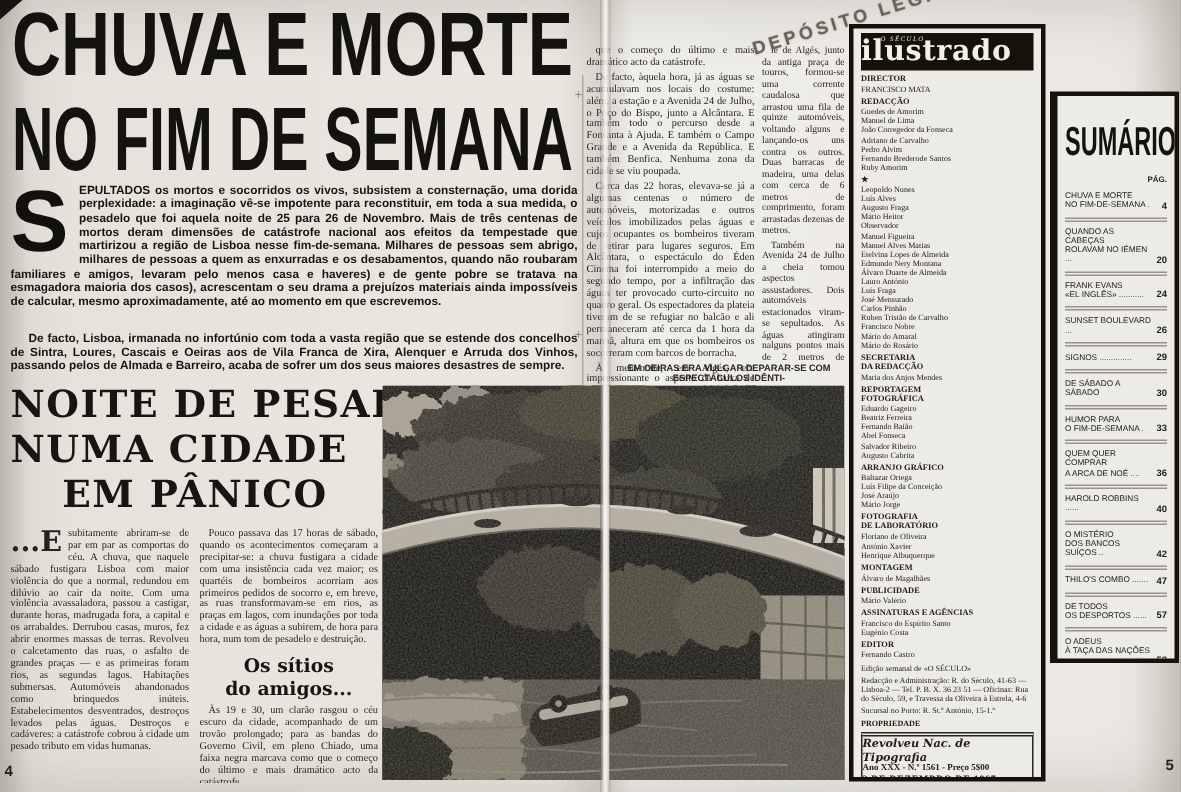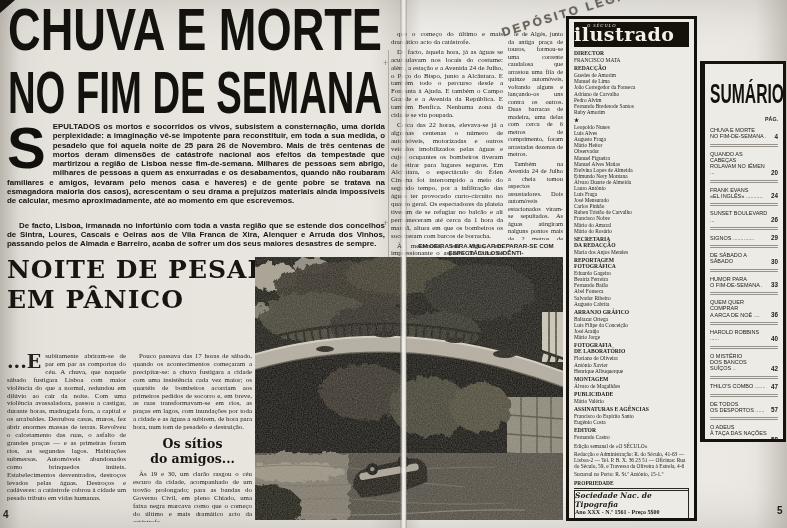--- a/index.html
+++ b/index.html
@@ -23,21 +23,21 @@
     font-family:"Liberation Sans",sans-serif;font-weight:bold;font-size:7.9px;line-height:9.3px;
     text-align:justify;color:#17150f;}
   .lead p{margin:0;}
   .lead p + p{text-indent:12px;margin-top:15px;}
   .dropcap{float:left;font:bold 58px/45px "Liberation Sans",sans-serif;margin:3px 7px 0 0;color:#12100c;}
 
   
   .subhead{position:absolute;left:7px;top:255px;width:246px;}
   .subhead div{font-family:"DejaVu Serif",serif;font-weight:bold;font-size:25px;line-height:30px;
     letter-spacing:1px;color:#181510;white-space:nowrap;}
-  .subhead div:nth-child(3){text-align:left;}
+  .subhead div:nth-child(3){text-align:center;}
 
   
   .bodycol{position:absolute;text-align:justify;font-size:6.9px;line-height:7.9px;color:#26231e;overflow:hidden;}
   .bodycol p{margin:0 0 2px 0;text-indent:6px;}
   .col1{left:7px;top:352px;width:119px;height:170px;}
   .col2{left:133px;top:352px;width:119px;height:170px;}
   .col3{left:391px;top:30px;width:112px;height:226px;}
   .col4{left:508px;top:30px;width:55px;height:210px;font-size:6.4px;line-height:7.5px;}
   .lede-start{text-indent:0 !important;}
   .bigE{float:left;font:bold 19px/17px "DejaVu Serif",serif;margin:1px 4px 0 0;}
@@ -105,20 +105,21 @@
       <text x="2" y="110" font-size="60" textLength="374" lengthAdjust="spacingAndGlyphs">NO FIM DE SEMANA</text>
     </svg>
 
     <div class="lead">
       <p class="lede-start"><span class="dropcap">S</span><span>EPULTADOS os mortos e socorridos os vivos, subsistem a consternação, uma dorida perplexidade: a imaginação vê-se impotente para reconstituir, em toda a sua medida, o pesadelo que foi aquela noite de 25 para 26 de Novembro. Mais de três centenas de mortos deram dimensões de catástrofe nacional aos efeitos da tempestade que martirizou a região de Lisboa nesse fim-de-semana. Milhares de pessoas sem abrigo, milhares de pessoas a quem as enxurradas e os desabamentos, quando não roubaram familiares e amigos, levaram pelo menos casa e haveres) e de gente pobre se tratava na esmagadora maioria dos casos), acrescentam o seu drama a prejuízos materiais ainda impossíveis de calcular, mesmo aproximadamente, até ao momento em que escrevemos.</span></p>
       <p>De facto, Lisboa, irmanada no infortúnio com toda a vasta região que se estende dos concelhos de Sintra, Loures, Cascais e Oeiras aos de Vila Franca de Xira, Alenquer e Arruda dos Vinhos, passando pelos de Almada e Barreiro, acaba de sofrer um dos seus maiores desastres de sempre.</p>
     </div>
 
     <div class="subhead">
       <div>NOITE DE PESADELO</div>
+      <div>NUMA CIDADE</div>
       <div>EM PÂNICO</div>
     </div>
 
     <div class="bodycol col1">
       <p class="lede-start"><span class="bigE">...E</span><span>subitamente abriram-se de par em par as comportas do céu. A chuva, que naquele sábado fustigara Lisboa com maior violência do que a normal, redundou em dilúvio ao cair da noite. Com uma violência avassaladora, passou a castigar, durante horas, madrugada fora, a capital e os arrabaldes. Derrubou casas, muros, fez abrir enormes massas de terras. Revolveu o calcetamento das ruas, o asfalto de grandes praças — e as primeiras foram rios, as segundas lagos. Habitações submersas. Automóveis abandonados como brinquedos inúteis. Estabelecimentos desventrados, destroços levados pelas águas. Destroços e cadáveres: a catástrofe cobrou à cidade um pesado tributo em vidas humanas.</span></p>
     </div>
 
     <div class="bodycol col2">
       <p>Pouco passava das 17 horas de sábado, quando os acontecimentos começaram a precipitar-se: a chuva fustigara a cidade com uma insistência cada vez maior; os quartéis de bombeiros acorriam aos primeiros pedidos de socorro e, em breve, as ruas transformavam-se em rios, as praças em lagos, com inundações por toda a cidade e as águas a subirem, de hora para hora, num tom de pesadelo e destruição.</p>
       <div class="col-subhead">Os sítios
@@ -339,21 +340,21 @@
             <div class="mast-sec-title">EDITOR</div>
             <div class="mast-names">Fernando Castro</div>
           </div>
         </div>
 
       <div class="mast-line">Edição semanal de «O SÉCULO»</div>
       <div class="mast-line">Redacção e Administração: R. do Século, 41-63 — Lisboa-2 — Tel. P. B. X. 36 23 51 — Oficinas: Rua do Século, 59, e Travessa da Oliveira à Estrela, 4-6</div>
       <div class="mast-line">Sucursal no Porto: R. St.º António, 15-1.º</div>
       <div class="prop-label">PROPRIEDADE</div>
       <div class="prop-box">
-        <div class="prop-name">Sociedade Nac. de Tipografia</div>
+        <div class="prop-name">Revolveu Nac. de Tipografia</div>
         <div class="issue-line">Ano XXX - N.º 1561 - Preço 5$00</div>
         <div class="date-line">2 DE DEZEMBRO DE 1967</div>
       </div>
 
     </div>
 
     <div class="sumario">
       <svg class="sumario-title-svg" width="76" height="30">
         <text x="0" y="24" font-size="27" textLength="74" lengthAdjust="spacingAndGlyphs">SUMÁRIO</text>
       </svg>

